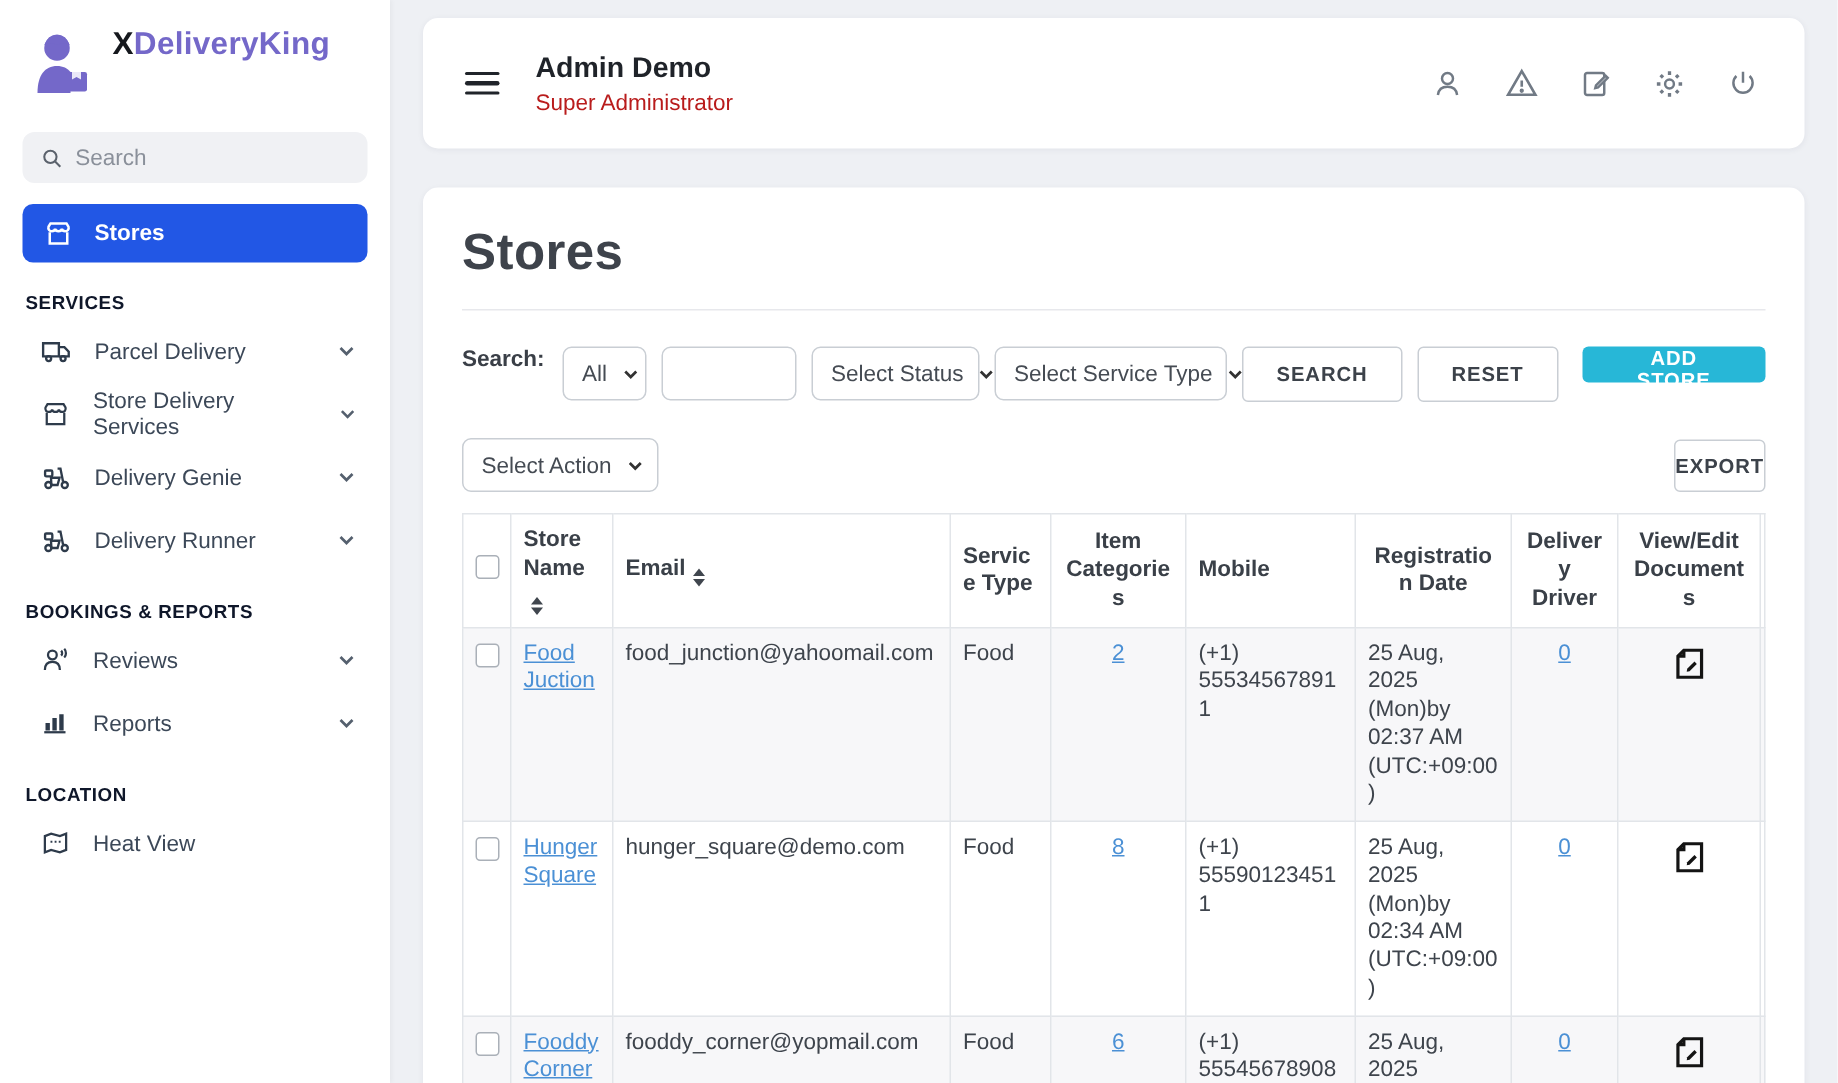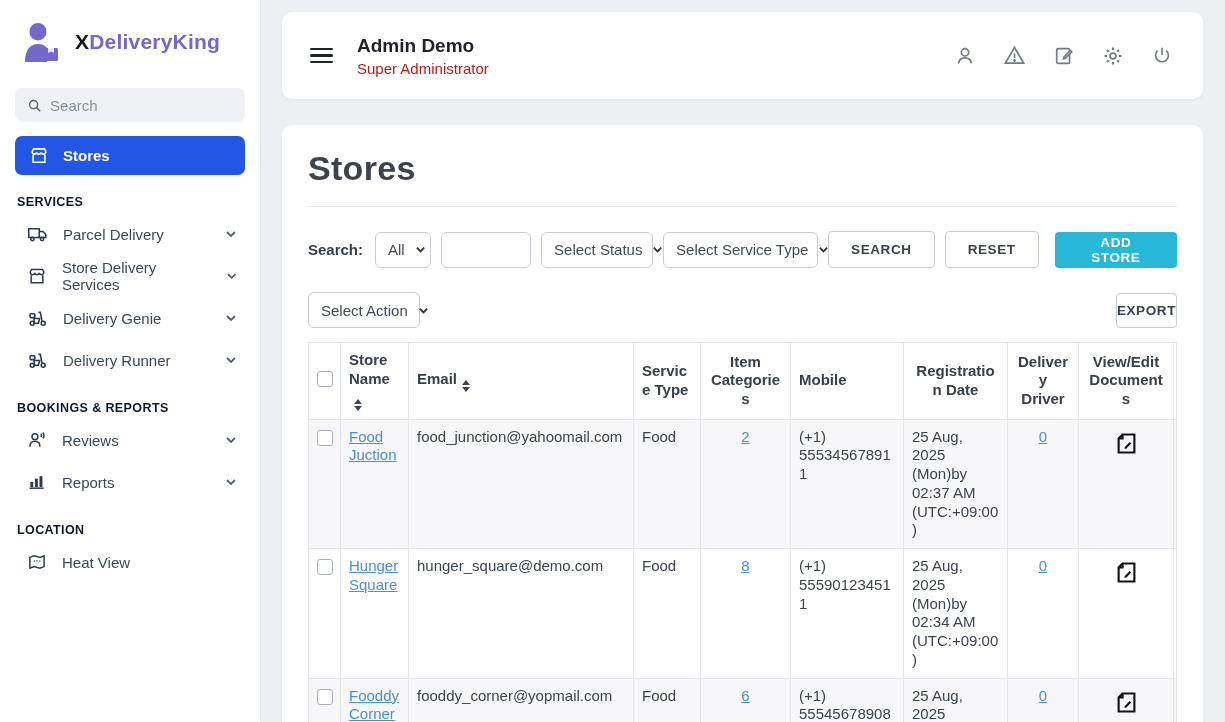--- a/index.html
+++ b/index.html
@@ -2,21 +2,21 @@
 <html><head>
 <meta charset="utf-8">
 <style>
   * { margin:0; padding:0; box-sizing:border-box; }
   html,body { width:1225px; height:722px; overflow:hidden; }
   body { background:#eef0f4; font-family:"Liberation Sans", sans-serif; color:#3e444c; }
 
   
   .sidebar { position:fixed; left:0; top:0; width:260px; height:722px; background:#fff;
              padding:14px 15px; box-shadow:1px 0 3px rgba(0,0,0,.04); z-index:2; }
-  .brand { display:flex; align-items:center; gap:10px; margin:4px 0 22px 2px; }
+  .brand { display:flex; align-items:flex-start; gap:10px; margin:4px 0 22px 2px; }
   .brand svg { width:48px; height:48px; }
   .brand-text { font-size:21px; font-weight:bold; letter-spacing:.2px; }
   .brand-x { color:#15181d; }
   .brand-rest { color:#7468c9; }
   .side-search { display:flex; align-items:center; gap:8px; background:#f0f1f4;
                  border-radius:8px; height:34px; padding:0 12px; margin-bottom:14px; }
   .side-search input { border:none; outline:none; background:transparent; font-size:15px;
                  color:#3e444c; width:100%; font-family:inherit; }
   .side-search input::placeholder { color:#8a909a; }
   .active-item { display:flex; align-items:center; gap:14px; background:#2257e5; color:#fff;
@@ -40,32 +40,32 @@
   .who .name { font-size:19px; font-weight:bold; color:#1f2329; }
   .who .role { font-size:15px; color:#b91c1c; margin-top:3px; }
   .top-icons { margin-left:auto; display:flex; align-items:center; gap:27px; color:#717a85; }
   .top-icons svg { cursor:pointer; }
 
   .content-card { background:#fff; border-radius:10px; margin-top:26px; padding:24px 26px 20px;
             box-shadow:0 1px 4px rgba(30,30,60,.06); flex:1 1 auto; }
   .page-title { font-size:34px; font-weight:bold; color:#3e434b; letter-spacing:.3px; }
   .rule { border:none; border-top:1px solid #e7e8ec; margin:18px 0 24px; }
 
-  .filter-row { display:flex; align-items:center; gap:10px; margin-bottom:24px; }
+  .filter-row { display:flex; align-items:flex-start; gap:10px; margin-bottom:24px; }
   .filter-label { font-size:15px; font-weight:bold; color:#3a3f47; margin-right:2px; }
   .select { border:1px solid #c9ced4; border-radius:6px; background:#fff; height:36px;
             display:inline-flex; align-items:center; gap:10px; padding:0 10px 0 12px;
             font-size:15px; color:#454b53; cursor:pointer; white-space:nowrap; }
   .select svg { flex:0 0 auto; }
   .text-input { border:1px solid #c9ced4; border-radius:6px; height:36px; width:90px;
             font-size:15px; padding:0 8px; outline:none; font-family:inherit; }
   .btn { border:1px solid #c9ced4; border-radius:4px; background:#fff; color:#3c424a;
          font-weight:bold; font-size:13.5px; letter-spacing:.6px; padding:0 22px; height:37px;
          cursor:pointer; font-family:inherit; }
-  .btn-primary { border:none; background:#27b7d7; color:#fff; height:36px; padding:0 27px;
+  .btn-primary { border:none; background:#27b7d7; color:#fff; height:24px; padding:0 27px;
          border-radius:4px; margin-left:6px; }
   .action-row { display:flex; justify-content:space-between; align-items:center; margin-bottom:14px; }
   .btn-export { padding:0 0; height:35px; }
 
   
   table { width:100%; border-collapse:collapse; font-size:15px; color:#3e444c; table-layout:fixed; }
   th, td { border:1px solid #e2e5e9; padding:8px 8px; vertical-align:top; text-align:left;
            word-wrap:break-word; line-height:1.25; }
   th { font-weight:bold; color:#3a4048; vertical-align:middle; height:55px; background:#fff; }
   tbody tr { height:91px; }
@@ -275,21 +275,21 @@
         <svg style="margin-left:auto" width="11" height="11" viewBox="0 0 12 12" fill="none" stroke="#333" stroke-width="2">
             <path d="M2 4 L6 8 L10 4"></path>
           </svg>
       </div>
       <button class="btn">SEARCH</button>
       <button class="btn">RESET</button>
       <button class="btn btn-primary">ADD STORE</button>
     </div>
 
     <div class="action-row">
-      <div class="select" style="width:112px">
+      <div class="select" style="width:131px">
         <span>Select Action</span>
         <svg style="margin-left:auto" width="11" height="11" viewBox="0 0 12 12" fill="none" stroke="#333" stroke-width="2">
             <path d="M2 4 L6 8 L10 4"></path>
           </svg>
       </div>
       <button class="btn btn-export">EXPORT</button>
     </div>
 
     <table>
       <colgroup>

